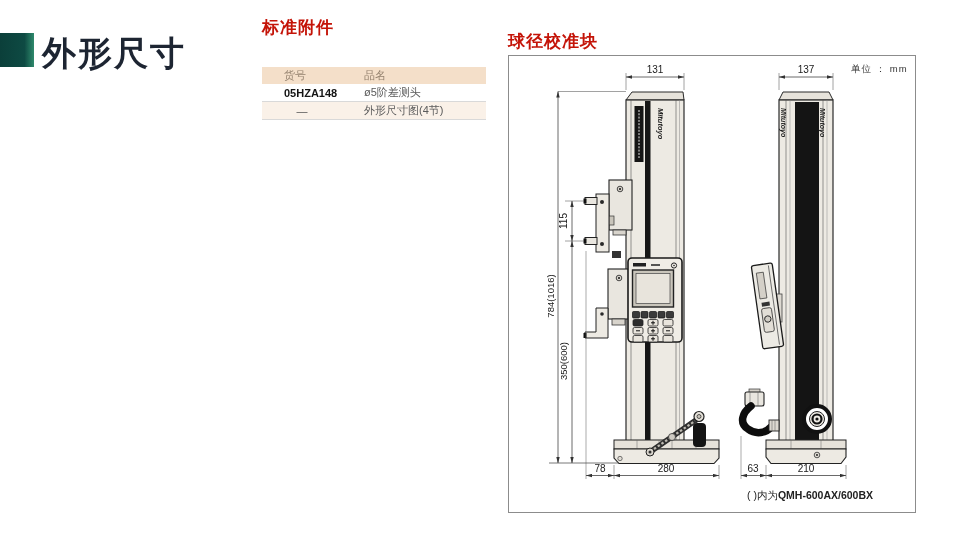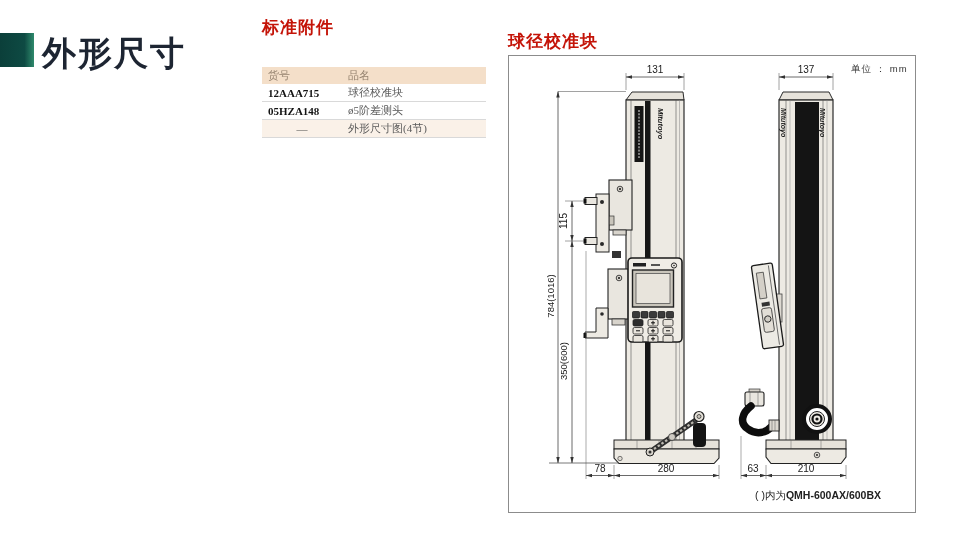--- a/index.html
+++ b/index.html
@@ -11,33 +11,33 @@
     background:linear-gradient(90deg,#0b3f3a 0%,#0e4a43 72%,#2f8a6c 100%); }
   .page-title { position:absolute; left:42px; top:31px; font-size:34px; font-weight:bold;
     color:#1d2532; letter-spacing:2px; }
 
   .sec-heading { position:absolute; font-size:17px; font-weight:bold; color:#c41408; letter-spacing:1px; }
   .acc-heading { left:262px; top:16px; }
   .drw-heading { left:508px; top:30px; }
 
   table.acc { position:absolute; left:262px; top:67px; width:224px; border-collapse:collapse;
     font-size:11px; table-layout:fixed; }
-  table.acc th, table.acc td { padding:1px 0 1px 6px; height:14px; vertical-align:middle; text-align:left;font-family:Liberation Serif, serif; }
+  table.acc th, table.acc td { padding:1px 0 1px 22px; height:14px; vertical-align:middle; text-align:left; }
   table.acc th { background:#f4dfc9; color:#94826f; font-weight:normal; }
   table.acc .c-code { width:80px; }
   table.acc tr.r { border-bottom:1px solid #d9d9d9; }
   table.acc td.code { font-weight:bold; color:#141414; }
   table.acc td.name { color:#5a5a5a; }
   table.acc tr.shaded { background:#faf1e8; }
   table.acc td.dash { font-weight:normal; color:#555; text-align:center; padding-left:0; }
 
   .drawing-box { position:absolute; left:508px; top:55px; width:408px; height:458px;
     border:1px solid #8c8c8c; background:#fff; }
   .unit-label { position:absolute; left:342px; top:7px; font-size:9.5px; color:#333; letter-spacing:1px;text-align:center; }
-  .note { position:absolute; left:246px; top:433px; font-size:10.5px; color:#222; white-space:nowrap; }
+  .note { position:absolute; left:238px; top:433px; font-size:10.5px; color:#222; white-space:nowrap; }
   .note .model { font-weight:bold; }
   svg.drw { position:absolute; left:0; top:0; }
   .dimtxt { font-size:10px; fill:#1a1a1a; }
   .logo { font-size:7.5px; font-style:italic; font-weight:bold; fill:#1c1c1c; }
 </style>
 </head>
 <body>
 
 <div class="accent-square"></div>
 <h1 class="page-title">外形尺寸</h1>
@@ -45,24 +45,20 @@
 <h2 class="sec-heading acc-heading">标准附件</h2>
 
 <table class="acc">
   <thead>
     <tr>
       <th class="c-code">货号</th>
       <th>品名</th>
     </tr>
   </thead>
   <tbody>
-    <tr class="r">
-      <td class="code">12AAA715</td>
-      <td class="name">球径校准块</td>
-    </tr>
     <tr class="r">
       <td class="code">05HZA148</td>
       <td class="name">ø5阶差测头</td>
     </tr>
     <tr class="r shaded">
       <td class="dash">—</td>
       <td class="name">外形尺寸图(4节)</td>
     </tr>
   </tbody>
 </table>

